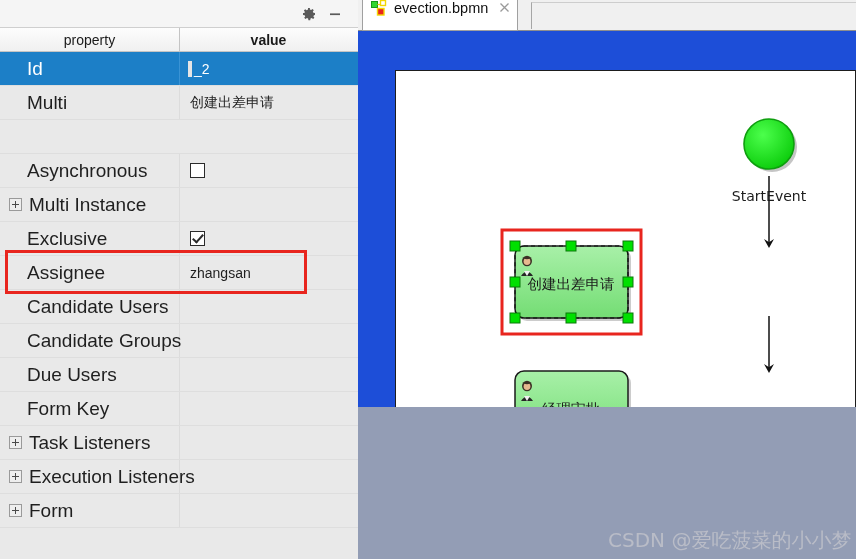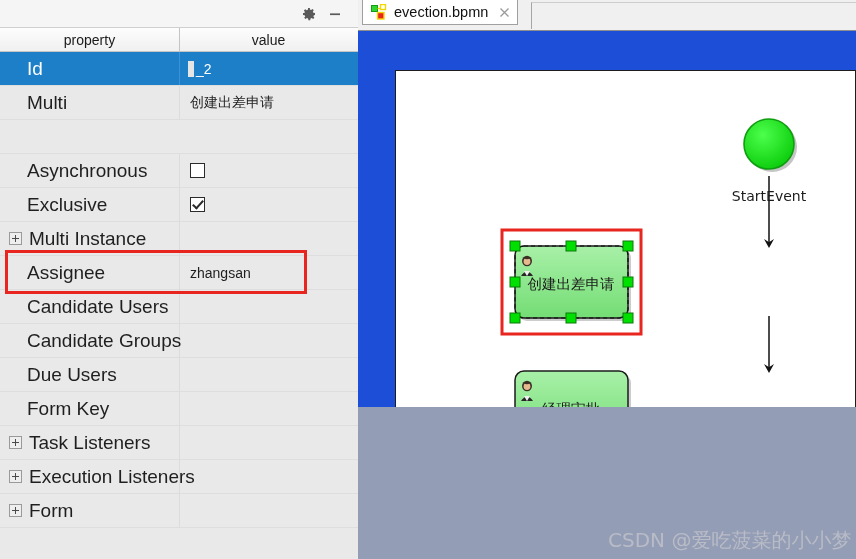--- a/index.html
+++ b/index.html
@@ -77,20 +77,21 @@
     font-size: 14px;
     color: #1a1a1a;
     box-sizing: border-box;
   }
   .row-header .cell-prop {
     width: 180px;
     border-right: 1px solid #c4c4c4;
   }
   .row-header .cell-val {
     width: 177px;
+    font-weight: bold;
   }
 
   .prow {
     display: flex;
     height: 34px;
     background: #e9e9e9;
     border-bottom: 1px solid #dedede;
     box-sizing: border-box;
     position: relative;
   }
@@ -119,21 +120,21 @@
     white-space: nowrap;
   }
   .prow.selected .plabel { color: #ffffff; }
   .pvalue {
     font-size: 14px;
     color: #1f1f1f;
     white-space: nowrap;
   }
   .prow.selected .pvalue {
     color: #ffffff;
-    border-left: 6px solid #e5e5e5;
+    border-left: 4px solid #e5e5e5;
     padding-left: 2px;
     margin-left: -2px;
   }
   .exp-icon {
     width: 11px;
     height: 11px;
     border: 1px solid #9a9a9a;
     background: #eeeeee;
     position: relative;
     margin-right: 7px;
@@ -193,27 +194,26 @@
     left: 0; top: 0;
     width: 498px;
     height: 31px;
     background: #f0f0f0;
     border-bottom: 1px solid #8e8e8e;
     box-sizing: border-box;
   }
   #tab-active {
     position: absolute;
     left: 4px; top: 0;
-    height: 25px;
+    height: 31px;
     background: #ffffff;
     border: 1px solid #a0a0a0;
     border-top: none;
     box-sizing: border-box;
     display: flex;
-    align-items: center;
     padding: 0 5px 0 8px;
     cursor: pointer;
   }
   #tab-icon { width: 17px; height: 16px; margin-right: 6px; flex: 0 0 auto; }
   #tab-label {
     font-size: 14.5px;
     color: #111111;
     white-space: nowrap;
   }
   #tab-close {
@@ -336,34 +336,34 @@
             <div class="c-prop">
               <span class="exp-spacer"></span>
               <span class="plabel">Asynchronous</span>
             </div>
             <div class="c-val">
               <span class="chk"></span>
             </div>
           </div>
           <div class="prow">
             <div class="c-prop">
-              <span class="exp-spacer"></span>
-              <span class="plabel">Exclusive</span>
-            </div>
-            <div class="c-val">
-              <span class="chk checked"></span>
-            </div>
-          </div>
-          <div class="prow">
-            <div class="c-prop">
               <span class="exp-icon"></span>
               <span class="plabel">Multi Instance</span>
             </div>
             <div class="c-val">
               <span class="pvalue"></span>
+            </div>
+          </div>
+          <div class="prow">
+            <div class="c-prop">
+              <span class="exp-spacer"></span>
+              <span class="plabel">Exclusive</span>
+            </div>
+            <div class="c-val">
+              <span class="chk checked"></span>
             </div>
           </div>
           <div class="prow">
             <div class="c-prop">
               <span class="exp-spacer"></span>
               <span class="plabel">Assignee</span>
             </div>
             <div class="c-val">
               <span class="pvalue">zhangsan</span>
             </div>

